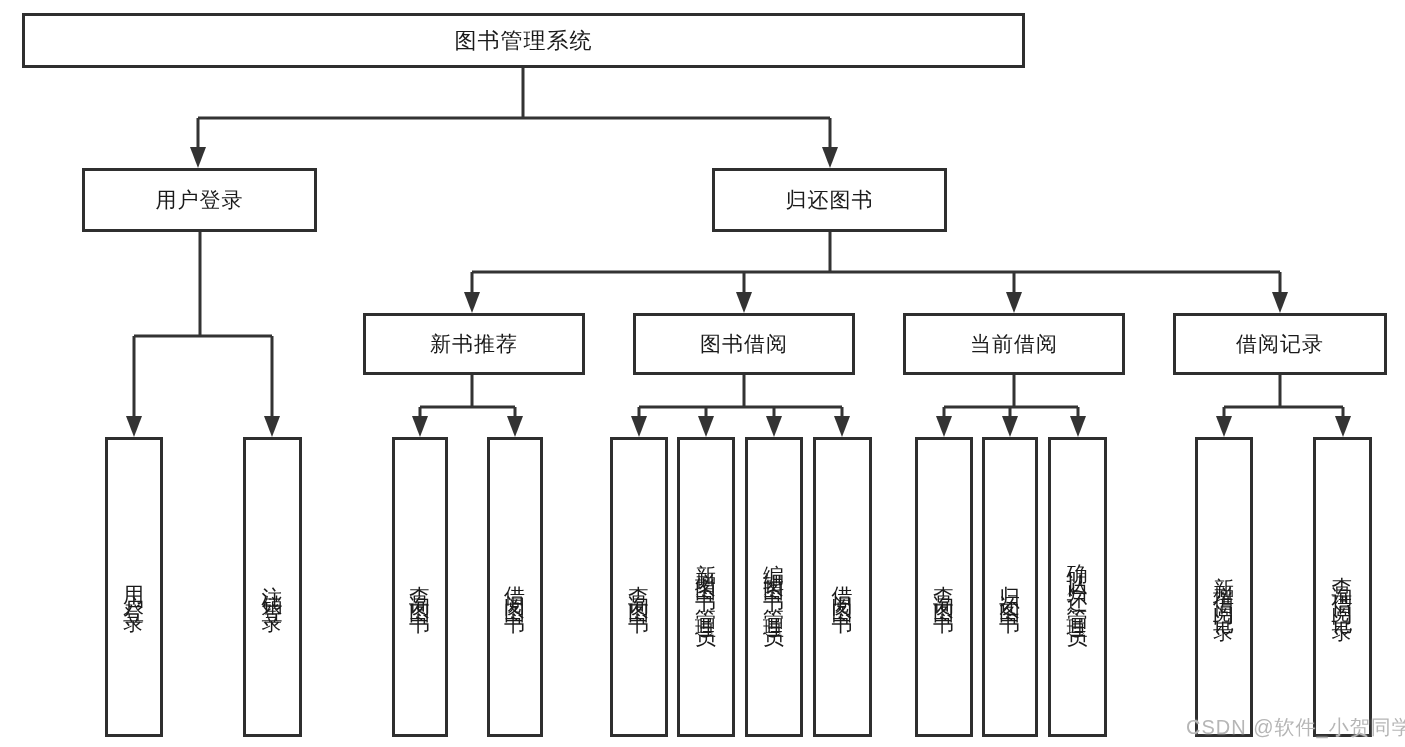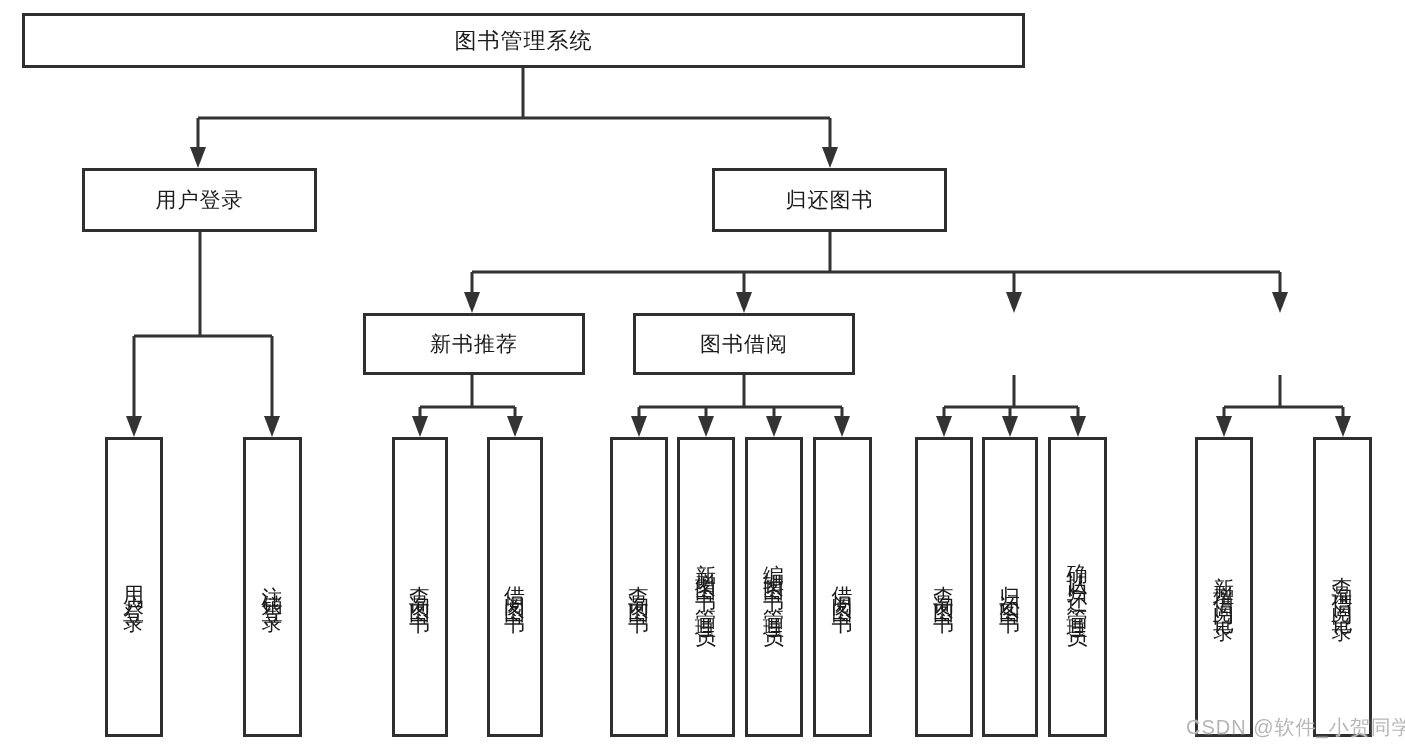--- a/index.html
+++ b/index.html
@@ -75,20 +75,26 @@
   <div class="box lvl2" style="left:712px">
     <span class="h-label">归还图书</span>
   </div>
 
   <div class="box lvl3" style="left:633px">
     <span class="h-label">图书借阅</span>
   </div>
   <div class="box lvl3" style="left:363px">
     <span class="h-label">新书推荐</span>
   </div>
+  <div class="box lvl3" style="left:903px">
+    <span class="h-label">当前借阅</span>
+  </div>
+  <div class="box lvl3" style="left:1173px;width:214px">
+    <span class="h-label">借阅记录</span>
+  </div>
 
   <div class="box leaf" style="left:105px;width:58px">
     <span class="v-label">用户登录</span>
   </div>
   <div class="box leaf" style="left:243px;width:59px">
     <span class="v-label">注销登录</span>
   </div>
 
   <div class="box leaf" style="left:392px;width:56px">
     <span class="v-label">查询图书</span>

